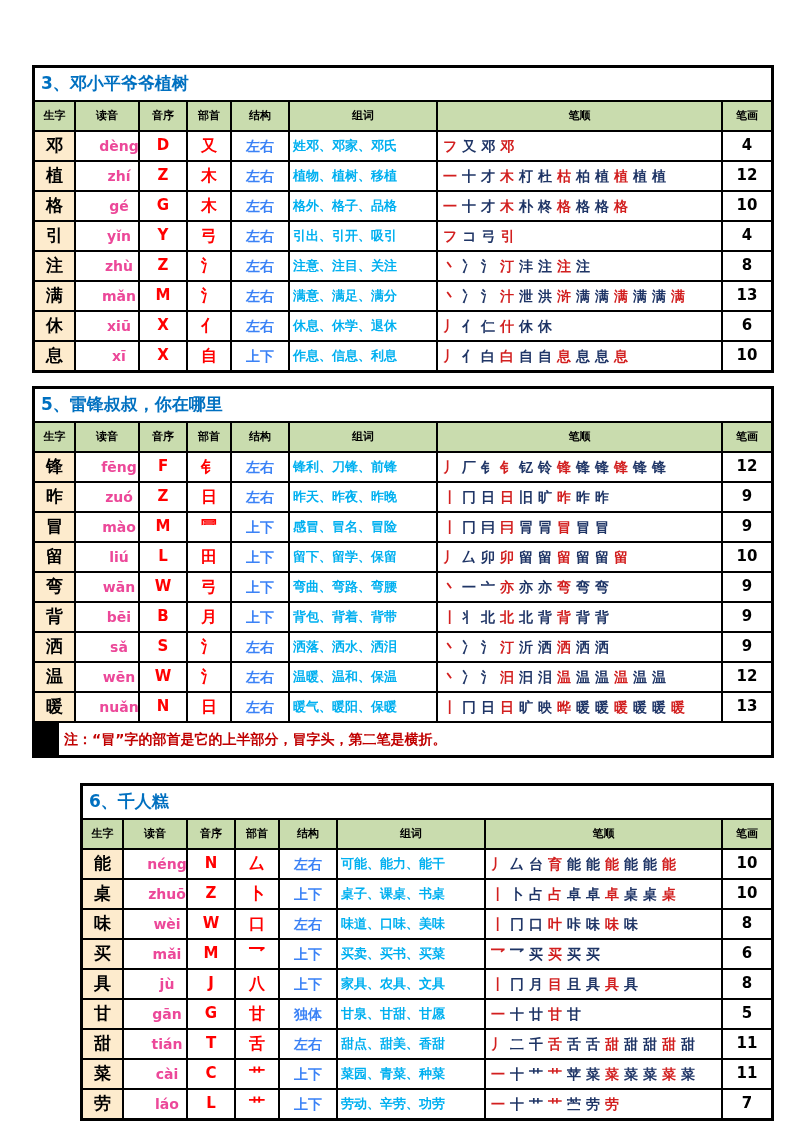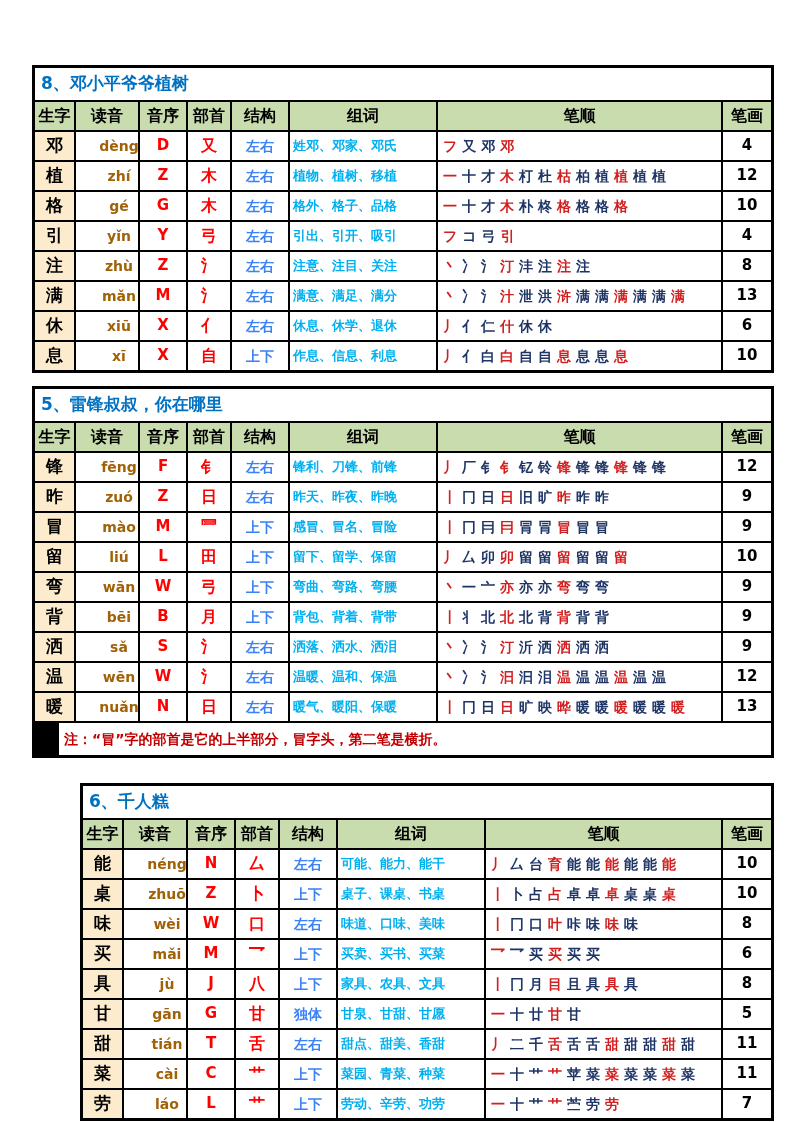--- a/index.html
+++ b/index.html
@@ -19,24 +19,24 @@
   .cell{
     background:#fff;min-height:28px;
     display:flex;align-items:center;justify-content:center;
     line-height:1.05;
   }
   .title-row{
     grid-column:1/-1;justify-content:flex-start;padding:2px 6px;
     color:#0070C0;font-weight:bold;font-size:17px;
   }
   .head{
-    background:#C9DCAE;color:#000;font-weight:bold;font-size:16px;
+    background:#C9DCAE;color:#000;font-weight:bold;font-size:11px;
   }
   .c-hanzi{background:#FDEBCD;color:#000;font-weight:bold;font-size:17px;}
-  .c-pinyin{color:#a16207;font-weight:bold;font-size:14px;padding-left:24px;}
+  .c-pinyin{color:#ec4899;font-weight:bold;font-size:14px;padding-left:24px;}
   .c-initial{color:#FF0000;font-weight:bold;font-size:15px;}
   .c-radical{color:#FF0000;font-weight:bold;font-size:16px;}
   .c-struct{color:#3b82f6;font-weight:bold;font-size:14px;}
   .c-words{
     color:#00B0F0;font-weight:bold;font-size:13px;
     justify-content:flex-start;padding:0 3px;white-space:nowrap;overflow:hidden;
   }
   .c-strokes{
     color:#1F3566;font-weight:bold;font-size:14px;
     justify-content:flex-start;padding:0 5px;white-space:nowrap;overflow:hidden;
@@ -48,21 +48,21 @@
     grid-column:1/-1;justify-content:flex-start;padding:2px 5px;
     color:#C00000;font-weight:bold;font-size:14px;margin-left:24px;
   }
 </style>
 </head>
 <body>
 
 <div class="sheet">
 
   <section class="lesson t1">
-    <div class="cell title-row">8、邓小平爷爷植树</div>
+    <div class="cell title-row">3、邓小平爷爷植树</div>
     <div class="cell head">生字</div>
     <div class="cell head">读音</div>
     <div class="cell head">音序</div>
     <div class="cell head">部首</div>
     <div class="cell head">结构</div>
     <div class="cell head">组词</div>
     <div class="cell head">笔顺</div>
     <div class="cell head">笔画</div>
     <div style="display:contents">
       

